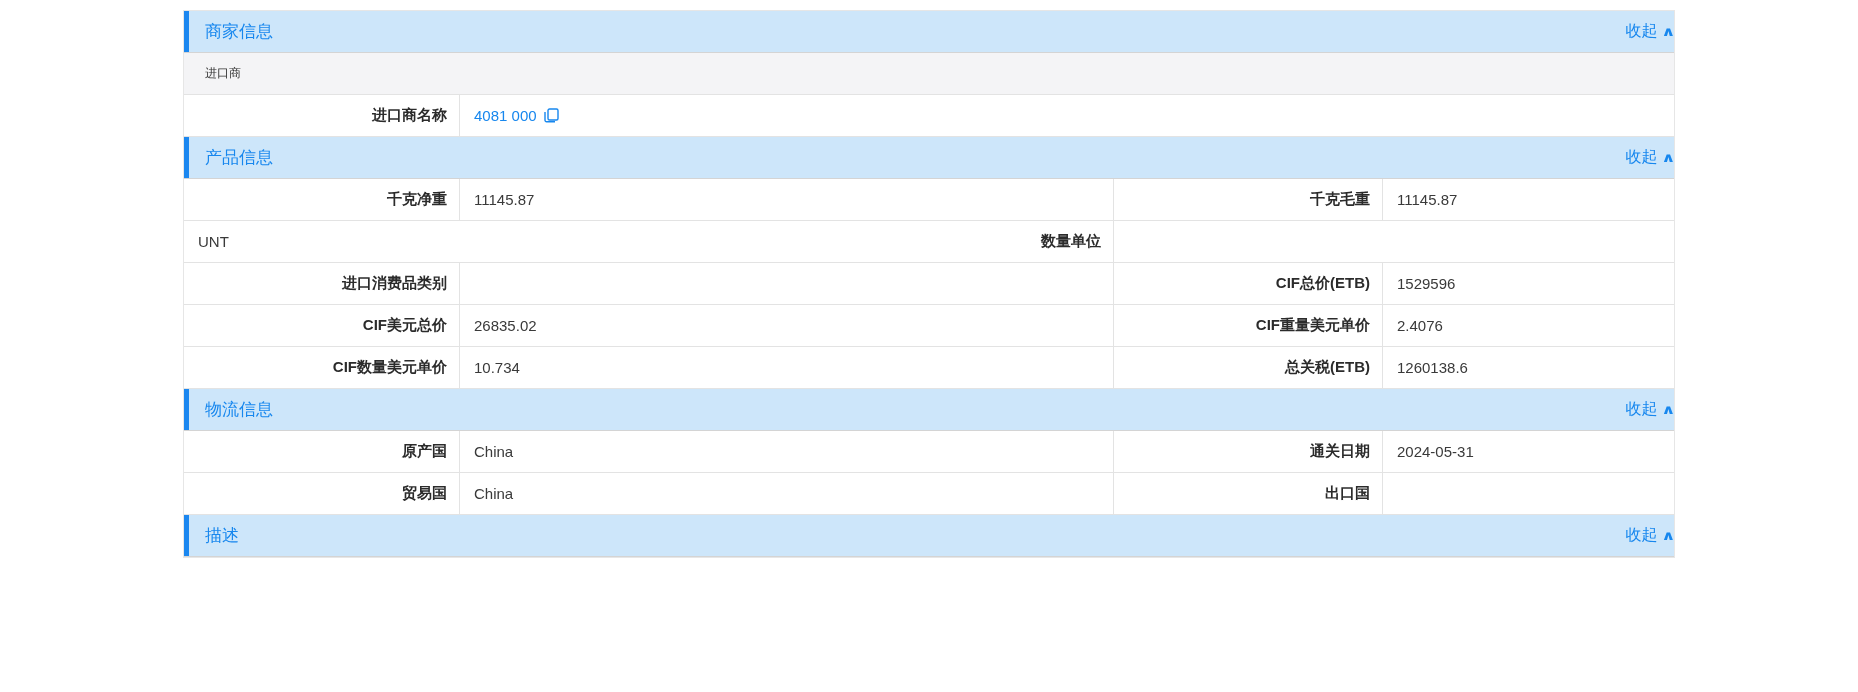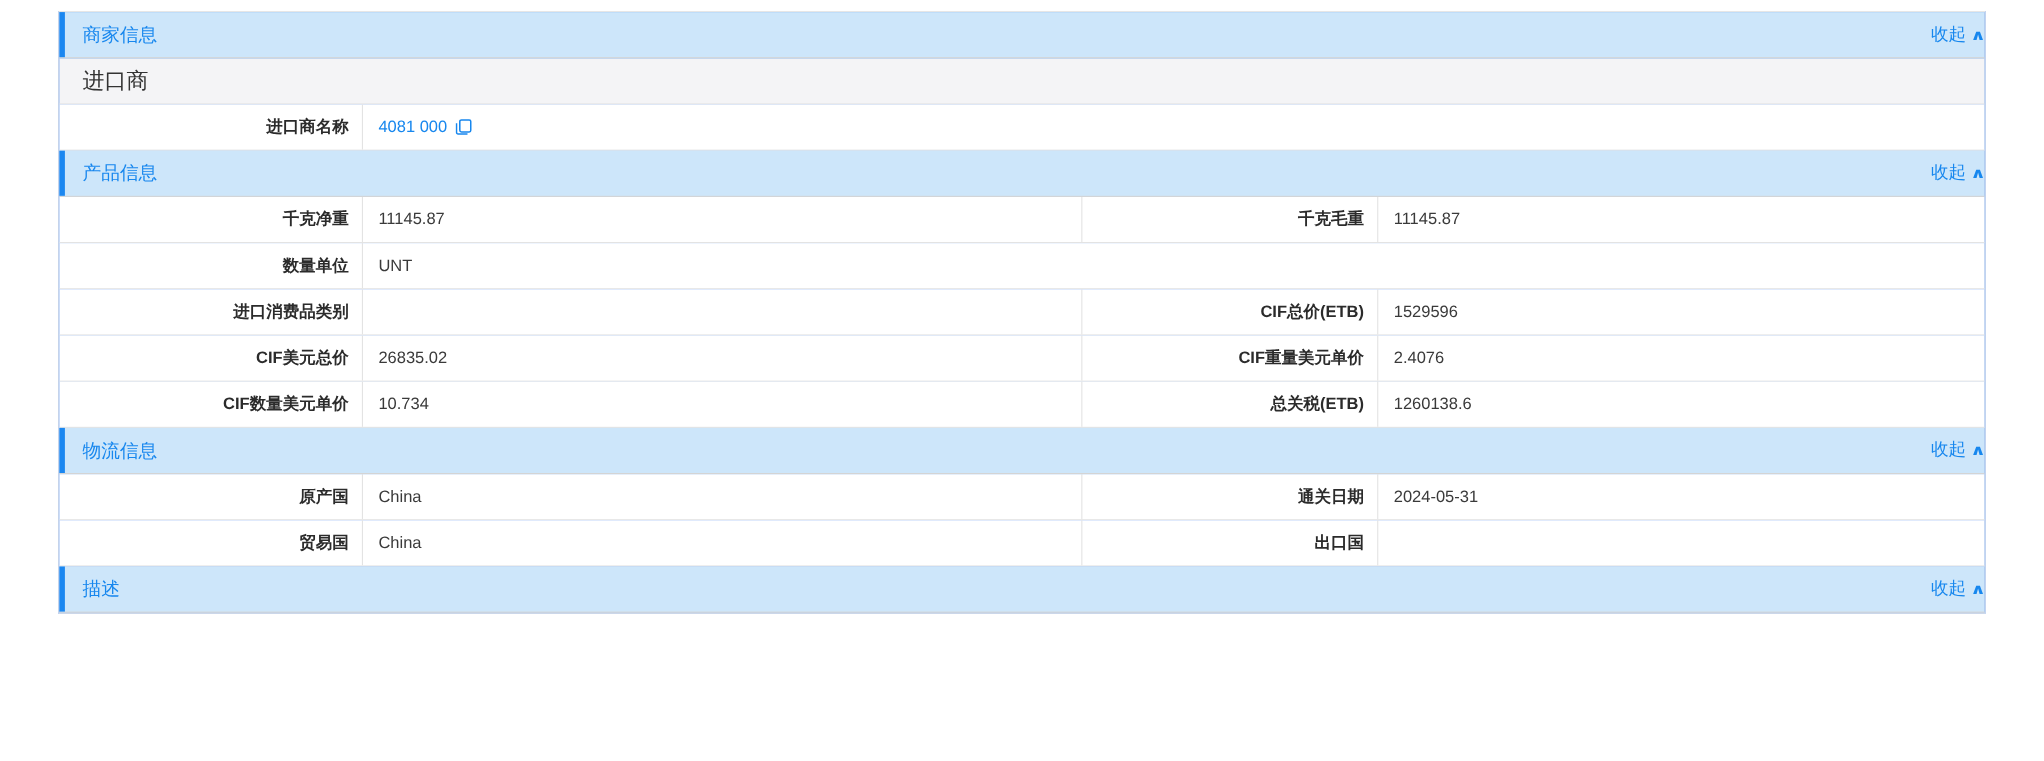--- a/index.html
+++ b/index.html
@@ -1,34 +1,34 @@
 <!DOCTYPE html>
 <html><head>
 <meta charset="utf-8">
 <style>
   * { margin:0; padding:0; box-sizing:border-box; }
   html,body { background:#ffffff; width:1858px; height:692px; overflow:hidden;
               font-family:"Liberation Sans","DejaVu Sans",sans-serif; }
-  .page { width:1752px; margin:10px auto 0 auto; border:1px solid #e6e6e6; background:#3b82f6; }
+  .page { width:1492px; margin:10px auto 0 auto; border:1px solid #e6e6e6; background:#404040; }
 
   
   .panel-header { position:relative; height:42px; background:#cde6fa; display:flex;
                   align-items:center; border-bottom:1px solid #d4d4d4; }
   .accent { position:absolute; left:0; top:0; bottom:0; width:5px; background:#1b87f0; }
   .panel-title { margin-left:21px; font-size:17px; color:#1787ee; }
   .collapse { margin-left:auto; font-size:16px; color:#1787ee;
               cursor:pointer; text-decoration:none; display:flex; align-items:center; gap:6px; }
   .caret { font-size:13px; font-weight:bold; transform:scaleX(1.35); display:inline-block; }
 
   
   .row { display:grid; min-height:42px; border-bottom:1px solid #e3e3e3; background:#fff; }
   .row.single { grid-template-columns:276px 1fr; }
   .row.pair   { grid-template-columns:276px 654px 269px 1fr; }
   .row.subheader { display:flex; align-items:center; background:#f4f4f6; padding-left:21px;
-                   font-size:20px; color:#333; }
+                   font-size:12px; color:#333; }
   .cell { display:flex; align-items:center; font-size:15px; color:#333; overflow:hidden; }
   .cell-label { justify-content:flex-end; padding-right:12px; font-weight:700; color:#2b2b2b;
                 border-right:1px solid #e3e3e3; }
   .cell-value { padding-left:14px; color:#3a3a3a; gap:7px; }
   .cell-value.mid { border-right:1px solid #e3e3e3; }
   .cell-value .linkval { color:#1787ee; cursor:pointer; }
 
   .icon-btn { display:inline-flex; align-items:center; cursor:pointer; }
   .translate-badge { width:17px; height:16px; background:#1787ee; border-radius:3px;
                      color:#fff; font-size:10px; line-height:16px; text-align:center;
@@ -79,24 +79,24 @@
           <div class="cell cell-label">千克净重</div>
           <div class="cell cell-value mid">
             <div class="plainval">11145.87</div>
           </div>
           <div class="cell cell-label">千克毛重</div>
           <div class="cell cell-value">
             <div class="plainval">11145.87</div>
           </div>
         </div>
         <div class="row pair">
-          <div class="cell cell-label">数量单位</div>
           <div class="cell cell-value">
             <div class="plainval">UNT</div>
           </div>
+          <div class="cell cell-label">数量单位</div>
         </div>
         <div class="row pair">
           <div class="cell cell-label">进口消费品类别</div>
           <div class="cell cell-value mid"></div>
           <div class="cell cell-label">CIF总价(ETB)</div>
           <div class="cell cell-value">
             <div class="plainval">1529596</div>
           </div>
         </div>
         <div class="row pair">

